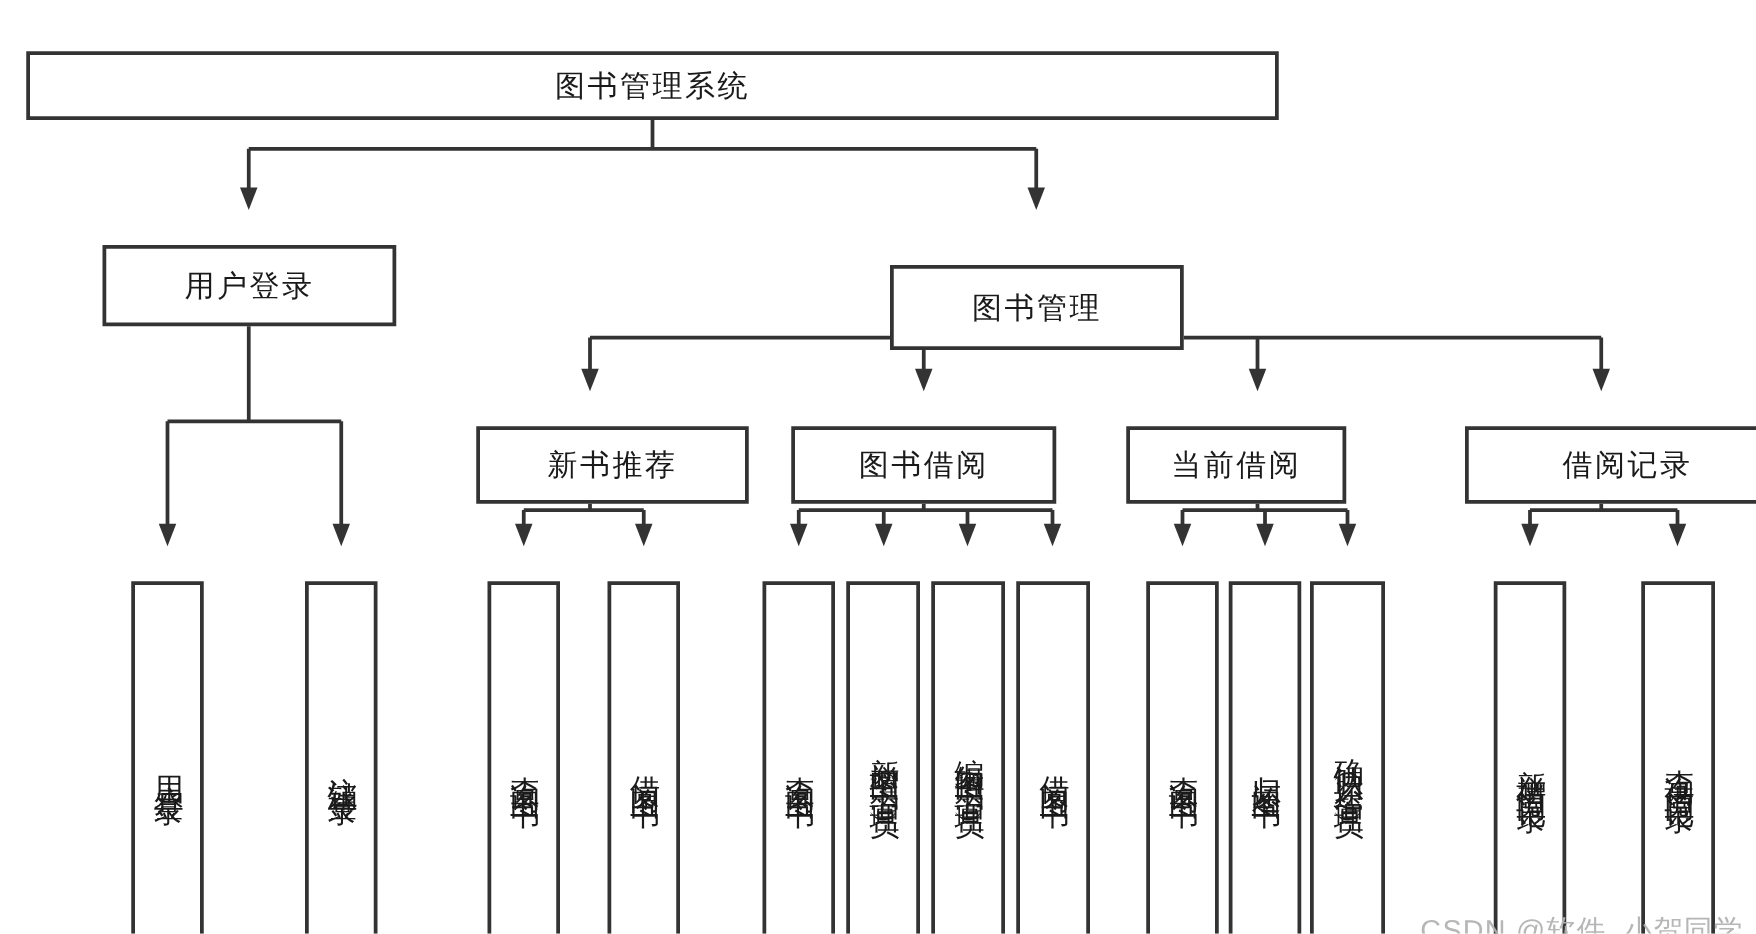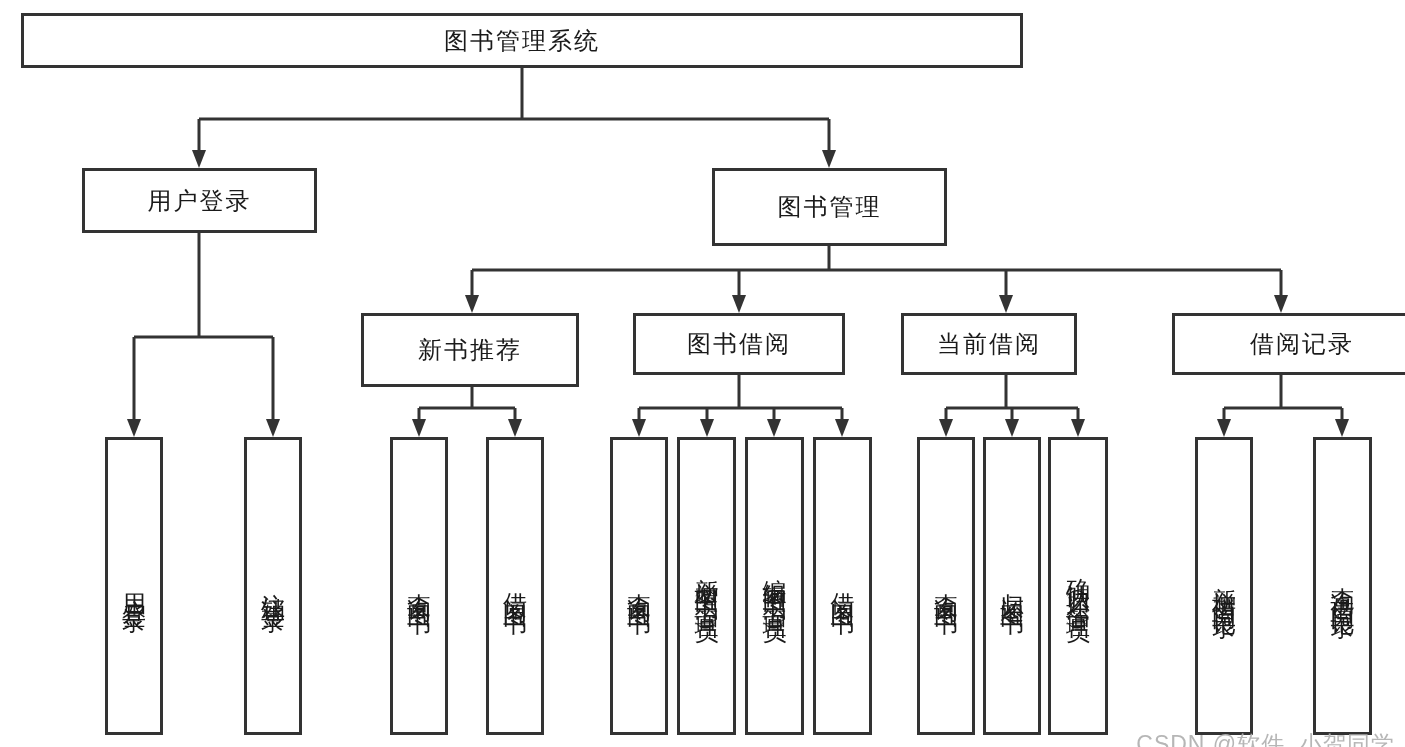--- a/index.html
+++ b/index.html
@@ -25,20 +25,21 @@
   .node {
     position: absolute;
     box-sizing: border-box;
     border: 3px solid #333333;
     background: #ffffff;
     display: flex;
     align-items: center;
     justify-content: center;
     color: #1a1a1a;
     z-index: 2;
+    margin-top: 28px;
   }
   .node.h span {
     font-size: 24px;
     letter-spacing: 2px;
     white-space: nowrap;
   }
   .node.v span {
     writing-mode: vertical-rl;
     font-size: 24px;
     letter-spacing: 6px;
@@ -108,25 +109,25 @@
     </g>
   </svg>
 
   <div class="node h" style="left:21px;top:13px;width:1002px;height:55px">
     <span>图书管理系统</span>
   </div>
 
   <div class="node h" style="left:82px;top:168px;width:235px;height:65px">
     <span>用户登录</span>
   </div>
-  <div class="node h" style="left:712px;top:168px;width:235px;height:78px">
+  <div class="node h" style="left:712px;top:184px;width:235px;height:68px">
     <span>图书管理</span>
   </div>
 
-  <div class="node h" style="left:361px;top:313px;width:218px;height:74px">
+  <div class="node h" style="left:381px;top:313px;width:218px;height:62px">
     <span>新书推荐</span>
   </div>
   <div class="node h" style="left:633px;top:313px;width:212px;height:62px">
     <span>图书借阅</span>
   </div>
   <div class="node h" style="left:901px;top:313px;width:176px;height:62px">
     <span>当前借阅</span>
   </div>
   <div class="node h" style="left:1172px;top:313px;width:260px;height:62px">
     <span>借阅记录</span>

